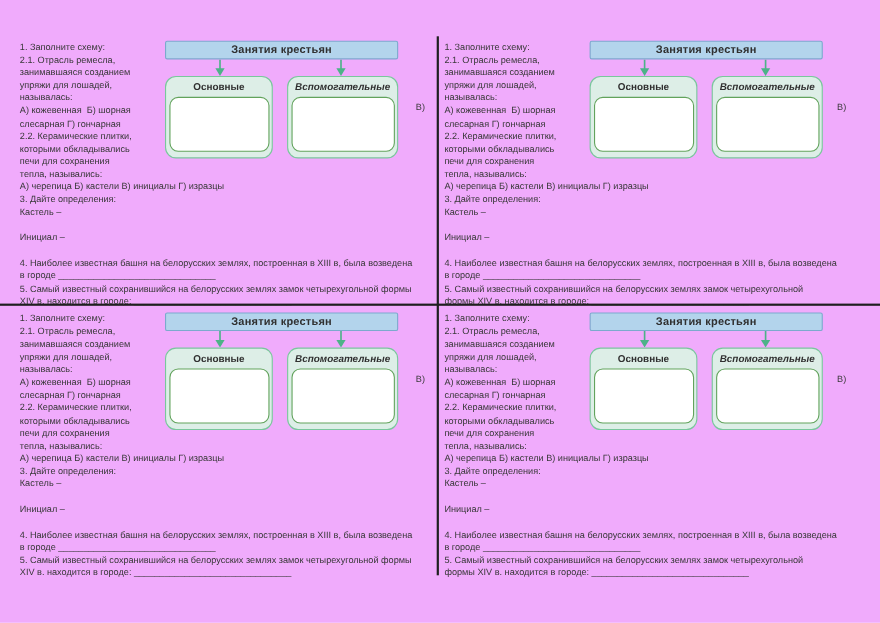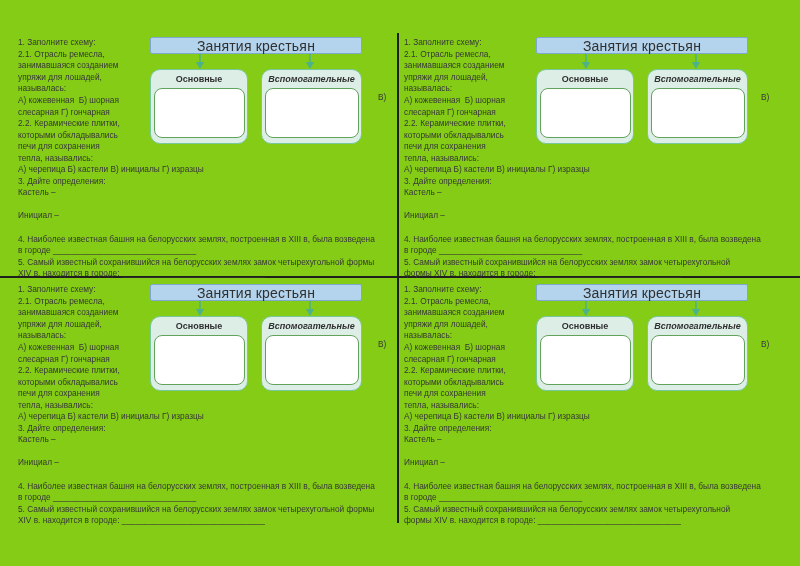--- a/index.html
+++ b/index.html
@@ -3,21 +3,21 @@
 <meta charset="utf-8">
 <style>
   html, body { margin: 0; padding: 0; }
   body {
     width: 800px; height: 566px;
     background: #ffffff;
     font-family: "Liberation Sans", sans-serif;
     position: relative;
     overflow: hidden;
   }
-  .page { position: absolute; inset: 0; background: #84cc16; }
+  .page { position: absolute; inset: 0; background: #f0abfc; }
 
   
   .divider-h {
     position: absolute; left: 0; top: 276px; width: 800px; height: 1.6px;
     background: var(--divider, #1f1f1f);
   }
   .divider-v {
     position: absolute; left: 397px; top: 33px; width: 1.5px; height: 490px;
     background: var(--divider, #1f1f1f);
   }
@@ -37,21 +37,21 @@
   }
 
   
   .diagram { position: absolute; left: 132px; top: 0; width: 212px; }
   .diagram-header {
     height: 17px; box-sizing: border-box;
     background: var(--scheme-header-fill, #b3d4ec);
     border: 1px solid var(--scheme-header-border, #7ca9cd);
     border-radius: 2px;
     display: flex; align-items: center; justify-content: center;
-    font-weight: normal; font-size: 14px; color: #303030;
+    font-weight: bold; font-size: 10px; color: #303030;
     letter-spacing: 0.2px;
   }
   .arrows { display: block; width: 212px; height: 15px; color: var(--arrow, #4db288); }
   .boxes { display: flex; justify-content: space-between; align-items: center; }
   .subbox {
     height: 75px; box-sizing: border-box; position: relative;
     background: var(--subbox-fill, #ddeee7);
     border: 1.4px solid var(--subbox-border, #79c79c);
     border-radius: 10px;
   }

